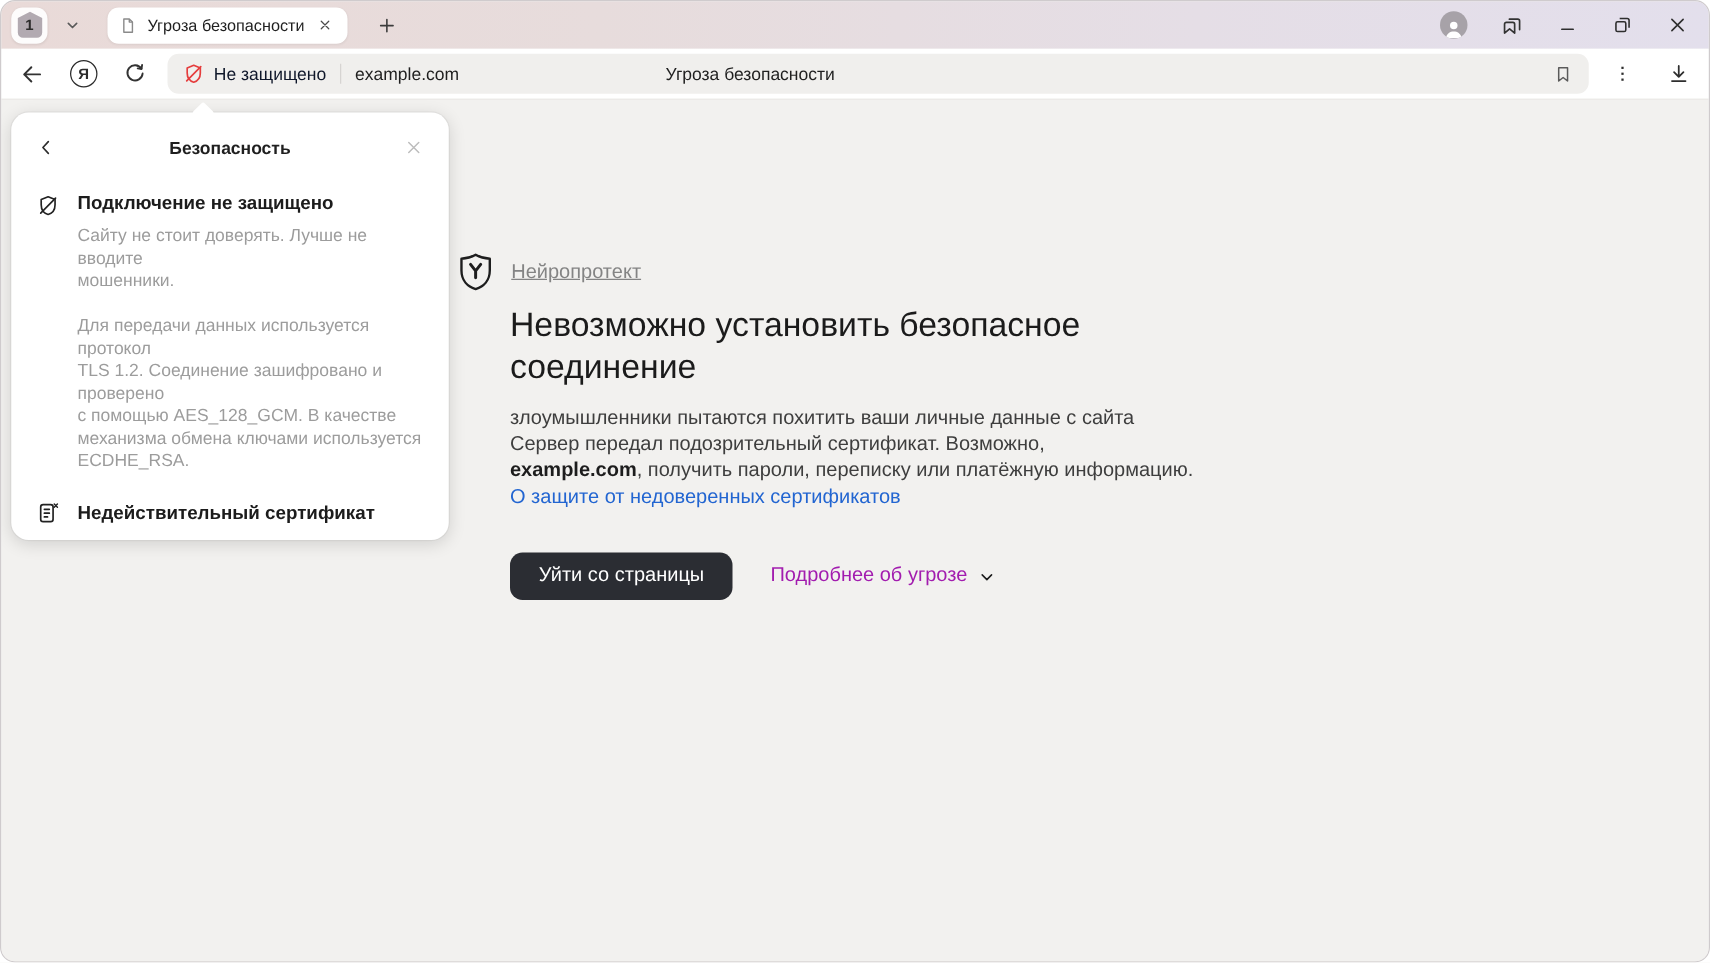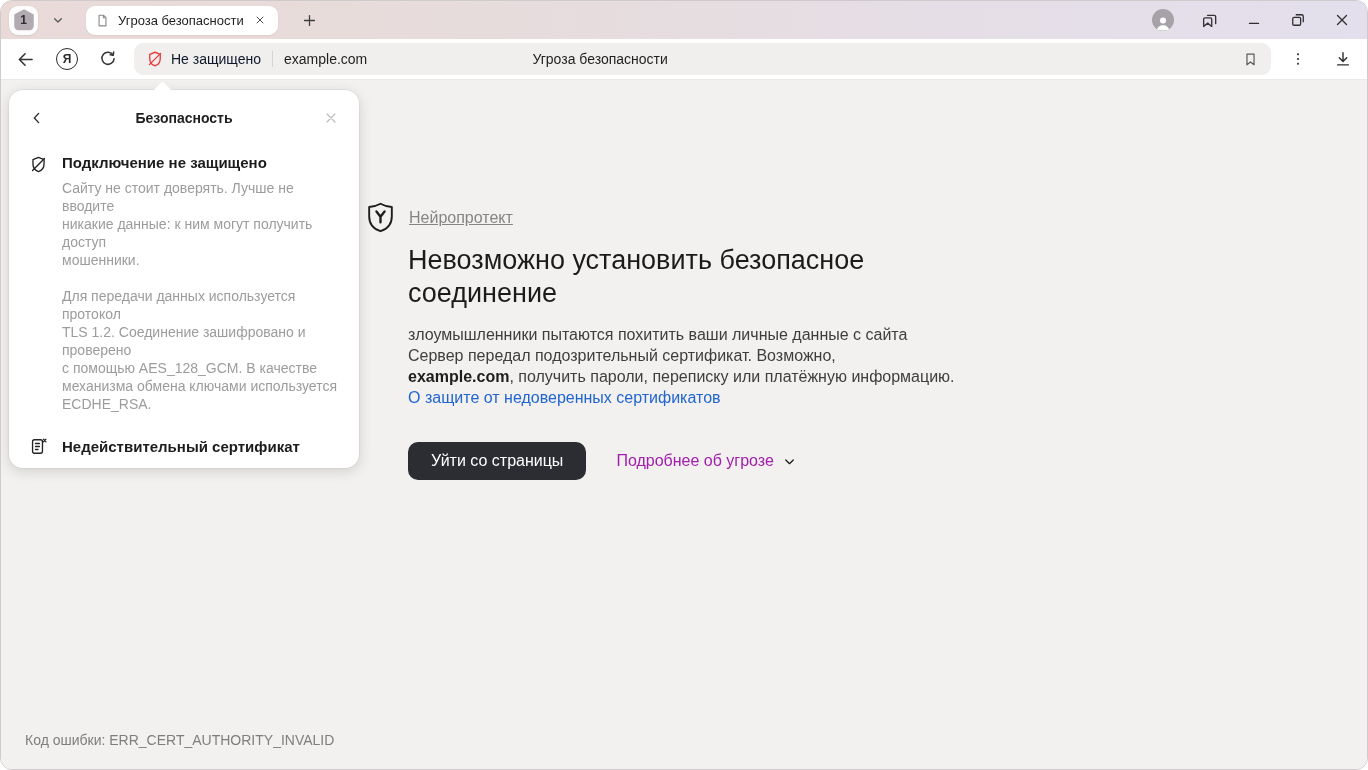--- a/index.html
+++ b/index.html
@@ -215,21 +215,20 @@
         <span class="pi-icon">
           <svg width="19" height="19" viewBox="0 0 24 24" fill="none" stroke="#222222" stroke-width="1.7" stroke-linecap="round" stroke-linejoin="round">
             <path d="M12 3 L5 5.8 V11.2 C5 16.4 8.2 19.9 12 21 C15.8 19.9 19 16.4 19 11.2 V5.8 Z"></path>
             <path d="M4.5 19.5 L19.5 4.5"></path>
           </svg>
         </span>
         <div>
           <div class="pi-title">Подключение не защищено</div>
           <div class="pi-desc">
               <div>Сайту не стоит доверять. Лучше не вводите</div>
-              <div>никакие данные: к ним могут получить доступ</div>
               <div>мошенники.</div>
             </div>
           <div class="pi-details">
               <div>Для передачи данных используется протокол</div>
               <div>TLS 1.2. Соединение зашифровано и проверено</div>
               <div>с помощью AES_128_GCM. В качестве</div>
               <div>механизма обмена ключами используется</div>
               <div>ECDHE_RSA.</div>
             </div>
         </div>
@@ -269,15 +268,14 @@
         <button class="leave-btn">Уйти со страницы</button>
         <button class="details-btn">
           <span>Подробнее об угрозе</span>
           <svg width="15" height="15" viewBox="0 0 24 24" fill="none" stroke="#1c1c1c" stroke-width="2" stroke-linecap="round" stroke-linejoin="round">
               <path d="M6 9.5 l6 6 6 -6"></path>
             </svg>
         </button>
       </div>
     </div>
 
-    <div class="error-code">Код ошибки: ERR_CERT_AUTHORITY_INVALID</div>
   </div>
 </div>
 
 </body></html>

